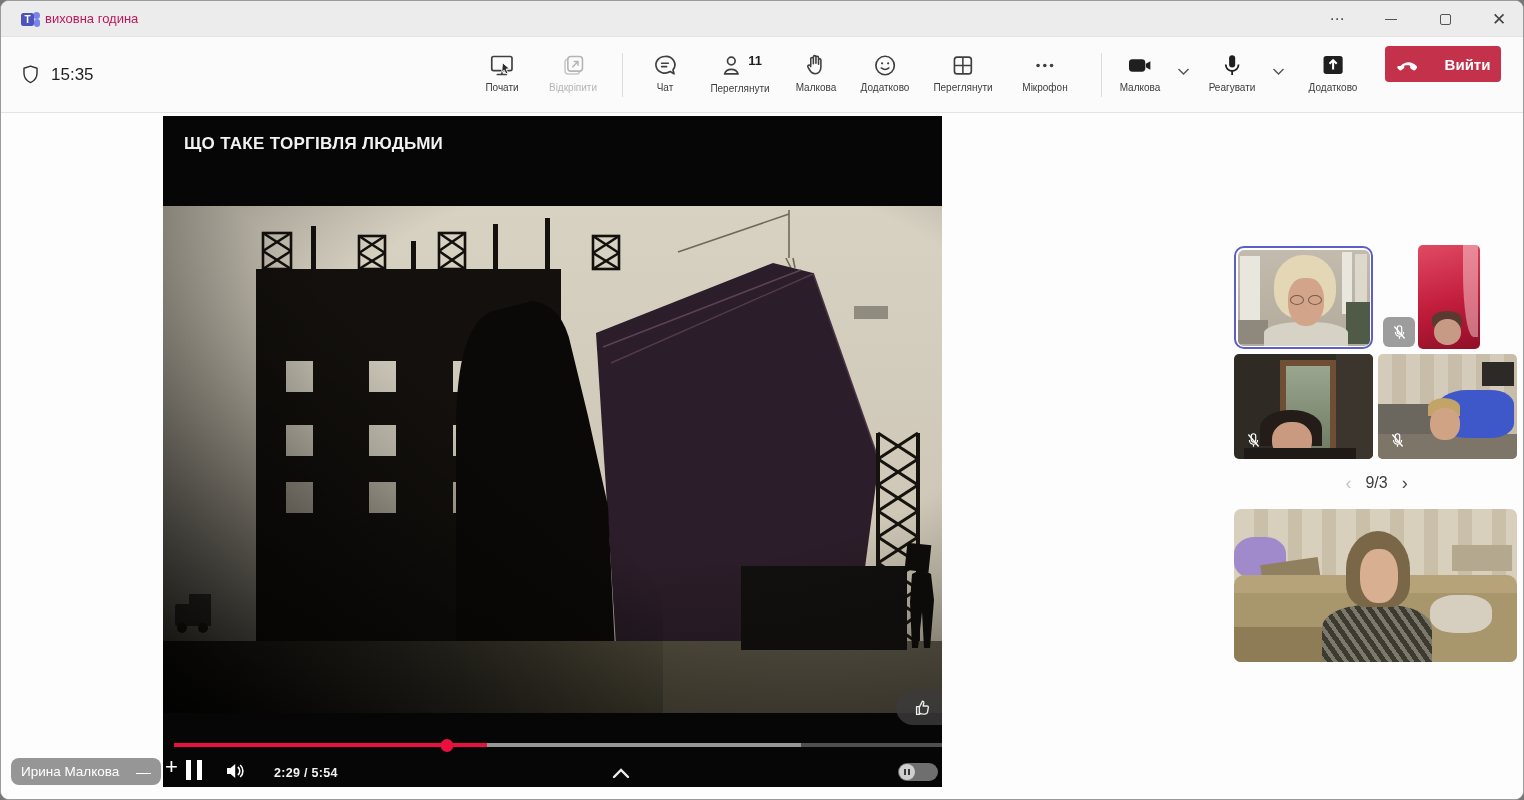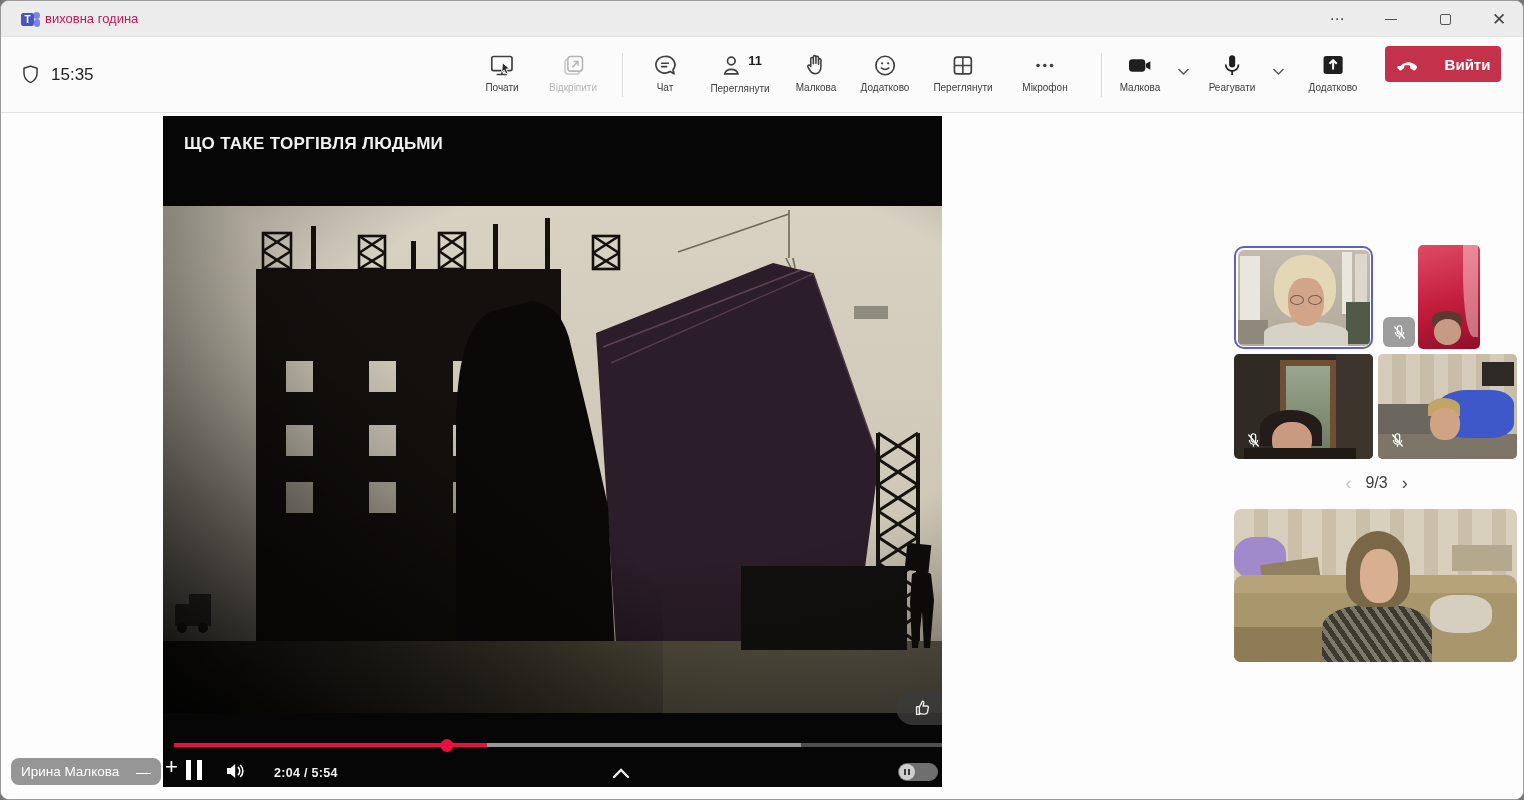--- a/index.html
+++ b/index.html
@@ -411,21 +411,21 @@
       <div class="knob" style="left: 35.1%;"></div>
 
       <div class="pctl pausebars">
           <i></i>
           <i></i>
         </div>
       <svg style="position:absolute;left:60px;top:644px" width="24" height="22" viewBox="0 0 24 22">
         <path d="M4 8 v6 h3.6 l4.6 4 V4 L7.6 8 Z" fill="#fff"></path>
         <path d="M14.8 7 a5 5 0 0 1 0 8 M17.2 5 a8 8 0 0 1 0 12" fill="none" stroke="#fff" stroke-width="1.6"></path>
       </svg>
-      <span class="ptime">2:04 / 5:54</span>
+      <span class="ptime">2:29 / 5:54</span>
       <svg class="ytchev" width="20" height="12" viewBox="0 0 20 12">
         <polyline points="3,10 10,3 17,10" fill="none" stroke="#ececec" stroke-width="2.4" stroke-linecap="round"></polyline>
       </svg>
 
       <div class="toggle">
         <div class="tk">
             <i></i>
             <i></i>
           </div>
       </div>

